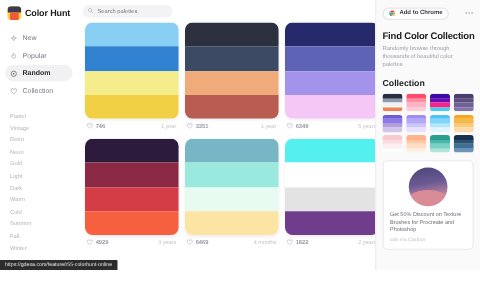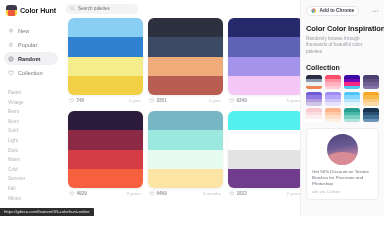--- a/index.html
+++ b/index.html
@@ -355,21 +355,21 @@
             <path d="M1.8 3.2l2.1 3.6A2.5 2.5 0 006 8.5l-1.3 2.3A5 5 0 011.8 3.2z" fill="#34a853"></path>
             <path d="M10.4 3.6A5 5 0 016 11l2.2-3.8A2.5 2.5 0 008.5 6c0-.9-.5-1.8-1.1-2.4z" fill="#fbbc05"></path>
             <circle cx="6" cy="6" r="2.1" fill="#4285f4"></circle>
           </svg>
         </span>
         <span class="chrome-label">Add to Chrome</span>
       </div>
       <span class="rail-more">•••</span>
     </div>
 
-    <div class="rail-title">Color Color Inspiration</div>
+    <div class="rail-title">Find Color Collection</div>
     <div class="rail-sub">Randomly browse through thousands of beautiful color palettes</div>
 
     <div class="rail-section">Collection</div>
 
     <div class="mini-grid">
       <div class="mini">
           <i style="background: rgb(43, 45, 66);"></i>
           <i style="background: rgb(141, 153, 174);"></i>
           <i style="background: rgb(237, 242, 244);"></i>
           <i style="background: rgb(239, 131, 84);"></i>

